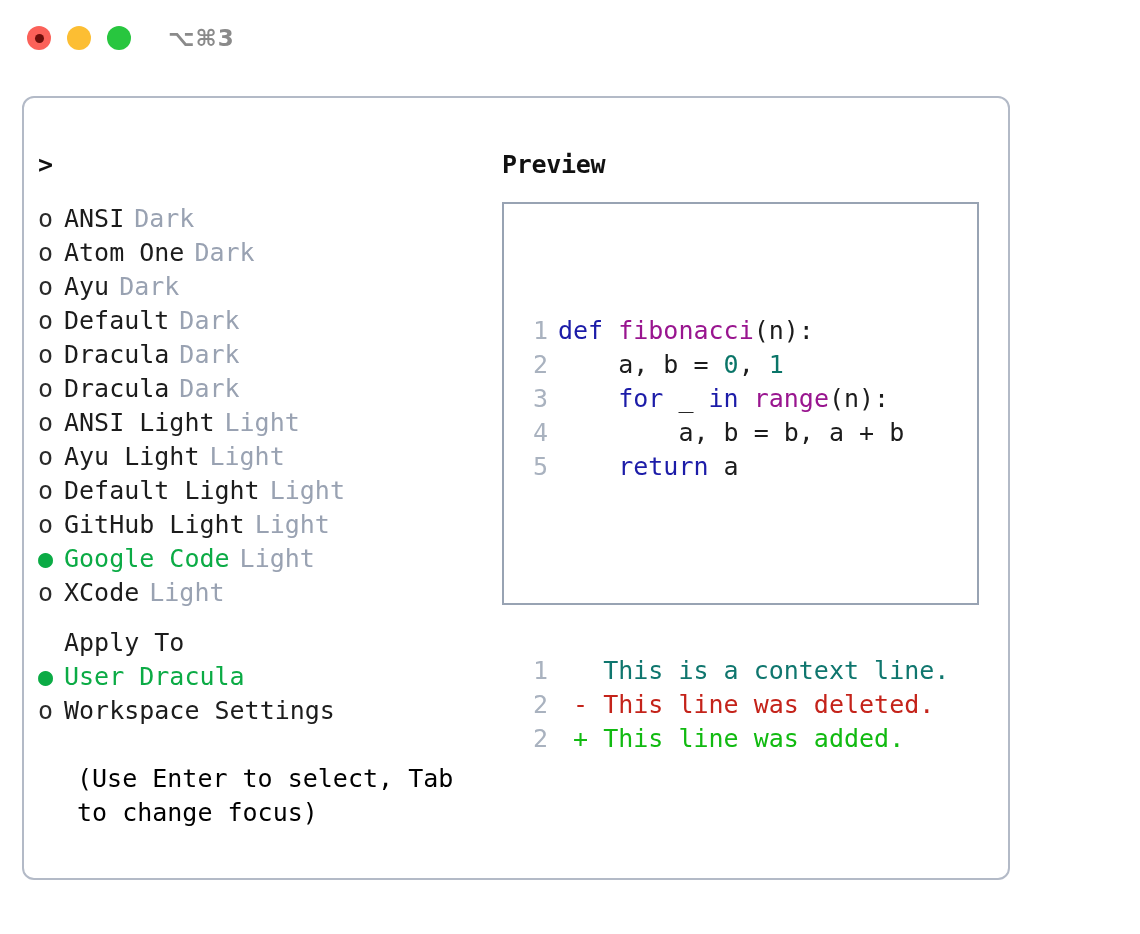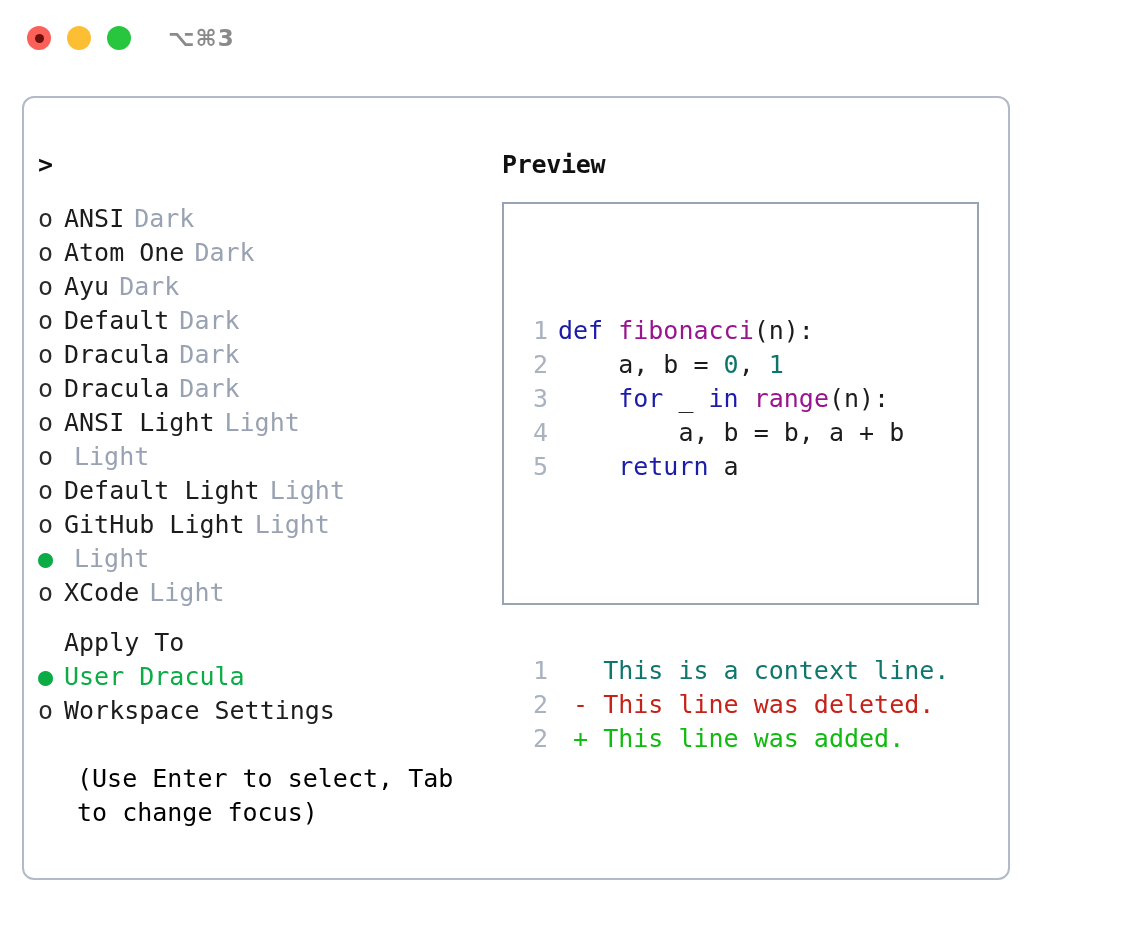--- a/index.html
+++ b/index.html
@@ -272,34 +272,36 @@
               <span class="label">Dracula</span>
               <span class="suffix">Dark</span>
             </div>
             <div class="row">
               <span class="marker">o</span>
               <span class="label">ANSI Light</span>
               <span class="suffix">Light</span>
             </div>
             <div class="row">
               <span class="marker">o</span>
+              <span class="label">Ayu Light</span>
               <span class="suffix">Light</span>
             </div>
             <div class="row">
               <span class="marker">o</span>
               <span class="label">Default Light</span>
               <span class="suffix">Light</span>
             </div>
             <div class="row">
               <span class="marker">o</span>
               <span class="label">GitHub Light</span>
               <span class="suffix">Light</span>
             </div>
             <div class="row">
               <span class="marker bullet-on">●</span>
+              <span class="label selected">Google Code</span>
               <span class="suffix">Light</span>
             </div>
             <div class="row">
               <span class="marker">o</span>
               <span class="label">XCode</span>
               <span class="suffix">Light</span>
             </div>
           </div>
 
         <div class="section-gap"></div>

